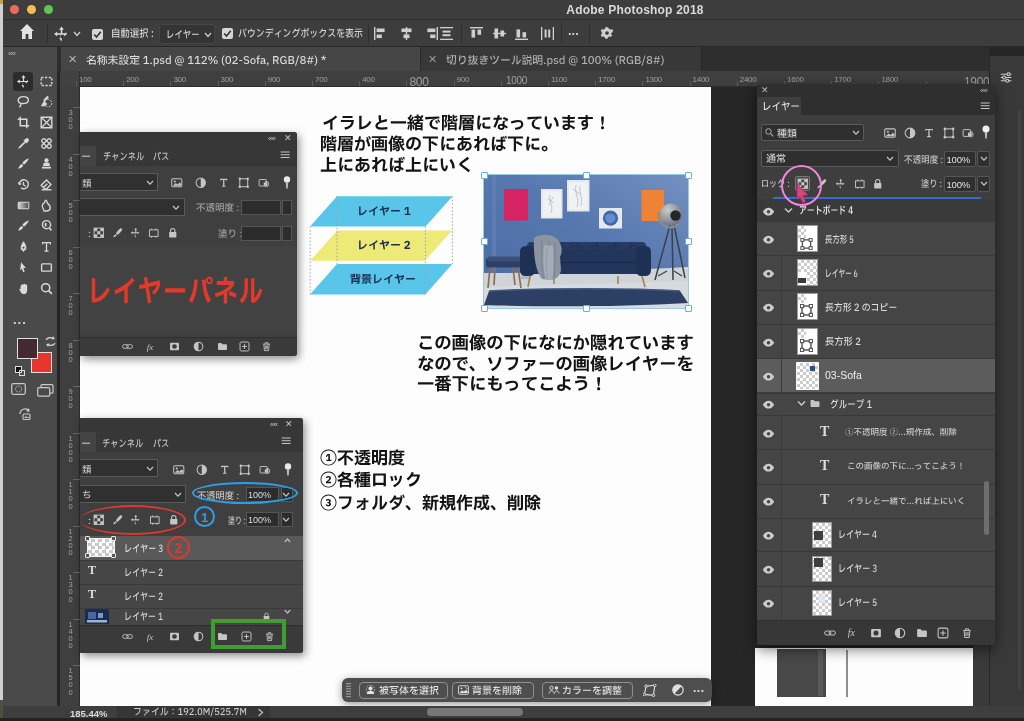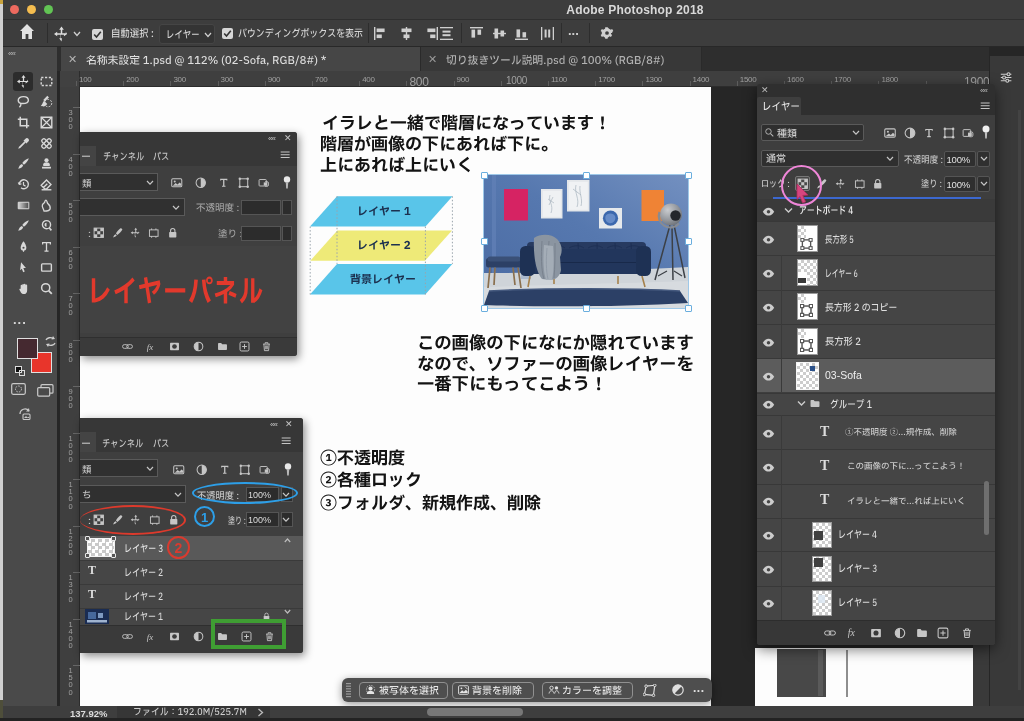--- a/index.html
+++ b/index.html
@@ -133,21 +133,21 @@
 <div class="ab" style="left:506px;top:75px;font-size:10px;color:#a0a0a0;letter-spacing:-.3px">1000</div>
 <div class="ab" style="left:500.8px;top:81px;width:1px;height:5px;background:#5d5d5d"></div>
 <div class="ab" style="left:551.0px;top:75px;font-size:8px;color:#a0a0a0;letter-spacing:-.3px">1100</div>
 <div class="ab" style="left:548.0px;top:81px;width:1px;height:5px;background:#5d5d5d"></div>
 <div class="ab" style="left:598.2px;top:75px;font-size:8px;color:#a0a0a0;letter-spacing:-.3px">1700</div>
 <div class="ab" style="left:595.2px;top:81px;width:1px;height:5px;background:#5d5d5d"></div>
 <div class="ab" style="left:645.4px;top:75px;font-size:8px;color:#a0a0a0;letter-spacing:-.3px">1300</div>
 <div class="ab" style="left:642.4px;top:81px;width:1px;height:5px;background:#5d5d5d"></div>
 <div class="ab" style="left:692.6px;top:75px;font-size:8px;color:#a0a0a0;letter-spacing:-.3px">1400</div>
 <div class="ab" style="left:689.6px;top:81px;width:1px;height:5px;background:#5d5d5d"></div>
-<div class="ab" style="left:739.8px;top:75px;font-size:8px;color:#a0a0a0;letter-spacing:-.3px">1500</div>
+<div class="ab" style="left:739.8px;top:75px;font-size:8px;color:#a0a0a0;letter-spacing:-.3px">2400</div>
 <div class="ab" style="left:736.8px;top:81px;width:1px;height:5px;background:#5d5d5d"></div>
 <div class="ab" style="left:787.0px;top:75px;font-size:8px;color:#a0a0a0;letter-spacing:-.3px">1600</div>
 <div class="ab" style="left:784.0px;top:81px;width:1px;height:5px;background:#5d5d5d"></div>
 <div class="ab" style="left:834.2px;top:75px;font-size:8px;color:#a0a0a0;letter-spacing:-.3px">1700</div>
 <div class="ab" style="left:831.2px;top:81px;width:1px;height:5px;background:#5d5d5d"></div>
 <div class="ab" style="left:881.4px;top:75px;font-size:8px;color:#a0a0a0;letter-spacing:-.3px">1800</div>
 <div class="ab" style="left:878.4px;top:81px;width:1px;height:5px;background:#5d5d5d"></div>
 <div class="ab" style="left:964px;top:75px;font-size:12px;color:#a0a0a0;letter-spacing:-.3px">1900</div>
 <div class="ab" style="left:925.6px;top:81px;width:1px;height:5px;background:#5d5d5d"></div>
 <div class="ab" style="left:60px;top:86.5px;width:20px;height:619.5px;background:#3f3f3f;border-right:1px solid #2c2c2c"></div>
@@ -1068,20 +1068,20 @@
     <circle cx="12" cy="13" r="1.5" fill="#4e4e4e" stroke="#e0e0e0" stroke-width="1.1"></circle>
     <circle cx="1.5" cy="12" r="1.5" fill="#4e4e4e" stroke="#e0e0e0" stroke-width="1.1"></circle>
   </svg>
 <svg class="ab" style="left:672px;top:684px" width="12" height="12">
     <circle cx="6" cy="6" r="5.2" fill="none" stroke="#e0e0e0" stroke-width="1.2"></circle>
     <path d="M6 0.8 A5.2 5.2 0 0 0 6 11.2 Z" fill="#e0e0e0" transform="rotate(45 6 6)"></path>
   </svg>
 <div class="ab" style="left:693px;top:685px;width:16px;font-size:12px;font-weight:bold;color:#e0e0e0;line-height:6px;letter-spacing:.5px">...</div>
 <div class="ab" style="left:3px;top:706px;width:1021px;height:12px;background:#3e3e3e"></div>
 <div class="ab" style="left:0;top:718px;width:1024px;height:3px;background:#232323"></div>
-<div class="ab" style="left:70px;top:707.5px;font-size:9.5px;font-weight:bold;color:#dcdcdc">137.92%</div>
+<div class="ab" style="left:70px;top:707.5px;font-size:9.5px;font-weight:bold;color:#dcdcdc">185.44%</div>
 <div class="ab" style="left:117px;top:706px;width:153px;height:12px;background:#363636"></div>
 <svg style="position:absolute;left:133px;top:715px;overflow:visible" width="2" height="2">
     <path d="M1.2 -6.9L8 -6.9Q8 -4.9 7.5 -3.5Q7 -2.1 5.9 -1.2Q4.8 -0.3 3 0.2L2.6 -0.8Q4.1 -1.1 5 -1.8Q5.9 -2.5 6.4 -3.5Q6.8 -4.5 7 -6L1.2 -6L1.2 -6.9ZM14.5 -2.7Q15.9 -3.5 16.5 -4.5L11.2 -4.5L11.2 -5.3L17.4 -5.3L17.4 -4.6Q17.1 -3.8 16.5 -3.1Q15.9 -2.5 15 -2L14.5 -2.7ZM11.5 -0.1Q12.3 -0.4 12.7 -0.8Q13.1 -1.1 13.3 -1.5Q13.5 -2 13.5 -2.6L13.5 -3.8L14.4 -3.8L14.4 -2.6Q14.4 -1.4 13.8 -0.7Q13.3 0.1 12 0.7L11.5 -0.1ZM27.4 -6.8Q26.2 -5.6 24.7 -4.6L24.7 0.3L23.7 0.3L23.7 -4Q22.1 -3.1 20.3 -2.5L19.9 -3.4Q21.8 -4 23.6 -5.1Q25.4 -6.2 26.7 -7.5L27.4 -6.8ZM37.5 -3.7Q37 -2.3 36.2 -1.3Q35.4 -0.3 34.4 0.2L33.5 0.2L33.5 -7.4L34.4 -7.4L34.4 -0.9Q35.1 -1.3 35.7 -2.1Q36.2 -2.9 36.7 -4.1L37.5 -3.7ZM31.1 -7.3L32 -7.3L32 -4.5Q32 -2.7 31.5 -1.6Q30.9 -0.5 29.8 0.4L29.2 -0.4Q30.2 -1.1 30.6 -2Q31.1 -3 31.1 -4.5L31.1 -7.3ZM42.7 -4.9Q42.4 -4.9 42.2 -5Q42.1 -5.2 42.1 -5.5L42.1 -5.7Q42.1 -5.9 42.2 -6.1Q42.4 -6.3 42.7 -6.3Q43.1 -6.3 43.3 -6.1Q43.4 -5.9 43.4 -5.7L43.4 -5.5Q43.4 -5.2 43.3 -5Q43.1 -4.9 42.7 -4.9ZM42.7 -0.9Q42.4 -0.9 42.2 -1.1Q42.1 -1.2 42.1 -1.5L42.1 -1.7Q42.1 -2 42.2 -2.1Q42.4 -2.3 42.7 -2.3Q43.1 -2.3 43.3 -2.1Q43.4 -2 43.4 -1.7L43.4 -1.5Q43.4 -1.2 43.3 -1.1Q43.1 -0.9 42.7 -0.9ZM53.1 -0.9L53.1 -0L48.4 -0L48.4 -0.9L50.3 -0.9L50.3 -6.2L50.2 -6.2L48.6 -4.5L48 -5.1L49.7 -7L51.4 -7L51.4 -0.9L53.1 -0.9ZM55 -0Q55.8 -0.6 56.4 -1.1Q56.9 -1.7 57.3 -2.2Q57.6 -2.8 57.8 -3.6L57.7 -3.6Q57.5 -3.1 57.1 -2.9Q56.7 -2.6 56.1 -2.6Q55.5 -2.6 55 -2.8Q54.6 -3.1 54.3 -3.6Q54 -4.1 54 -4.7Q54 -5.4 54.3 -6Q54.6 -6.5 55.2 -6.8Q55.7 -7.1 56.5 -7.1Q57.2 -7.1 57.8 -6.8Q58.3 -6.4 58.6 -5.8Q58.9 -5.2 58.9 -4.4Q58.9 -3.4 58.5 -2.6Q58.2 -1.7 57.6 -1.1Q57 -0.4 56.4 -0L55 -0ZM56.5 -3.4Q57.1 -3.4 57.4 -3.8Q57.8 -4.1 57.8 -4.8L57.8 -4.9Q57.8 -5.5 57.4 -5.9Q57.1 -6.2 56.5 -6.2Q55.8 -6.2 55.5 -5.9Q55.1 -5.5 55.1 -4.9L55.1 -4.8Q55.1 -4.1 55.5 -3.8Q55.8 -3.4 56.5 -3.4ZM60.2 -0L60.2 -1L62.4 -3Q62.9 -3.6 63.2 -4Q63.5 -4.4 63.5 -4.9L63.5 -5Q63.5 -5.5 63.2 -5.9Q62.9 -6.2 62.3 -6.2Q61.3 -6.2 61 -5L60.1 -5.4Q60.3 -6.1 60.9 -6.6Q61.5 -7.1 62.4 -7.1Q63.1 -7.1 63.6 -6.8Q64.1 -6.6 64.4 -6.1Q64.6 -5.6 64.6 -5Q64.6 -4.3 64.2 -3.7Q63.8 -3.1 63 -2.4L61.3 -0.9L64.9 -0.9L64.9 -0L60.2 -0ZM66.9 0.1Q66.5 0.1 66.4 -0Q66.2 -0.2 66.2 -0.5L66.2 -0.7Q66.2 -1 66.4 -1.1Q66.5 -1.3 66.9 -1.3Q67.2 -1.3 67.4 -1.1Q67.6 -1 67.6 -0.7L67.6 -0.5Q67.6 -0.2 67.4 -0Q67.2 0.1 66.9 0.1ZM71.3 0.1Q70.1 0.1 69.4 -0.8Q68.8 -1.7 68.8 -3.5Q68.8 -5.2 69.4 -6.2Q70.1 -7.1 71.3 -7.1Q72.6 -7.1 73.2 -6.2Q73.8 -5.2 73.8 -3.5Q73.8 -1.7 73.2 -0.8Q72.6 0.1 71.3 0.1ZM71.3 -0.8Q72 -0.8 72.3 -1.3Q72.7 -1.9 72.7 -2.9L72.7 -4.1Q72.7 -5.1 72.3 -5.6Q72 -6.2 71.3 -6.2Q70.6 -6.2 70.3 -5.6Q70 -5.1 70 -4.1L70 -2.9Q70 -1.9 70.3 -1.3Q70.6 -0.8 71.3 -0.8ZM76.2 -0L75.2 -0L75.2 -7L76.4 -7L78.4 -3.4L78.4 -3.4L80.3 -7L81.6 -7L81.6 -0L80.5 -0L80.5 -5.4L80.5 -5.4L80 -4.3L78.4 -1.5L76.8 -4.3L76.2 -5.4L76.2 -5.4L76.2 -0ZM83.4 1.5L82.5 1.5L85.3 -7.4L86.2 -7.4L83.4 1.5ZM91.6 -7L91.6 -6L88.5 -6L88.4 -3.5L88.4 -3.5Q88.7 -4 89 -4.2Q89.3 -4.4 89.9 -4.4Q90.5 -4.4 91 -4.2Q91.4 -3.9 91.7 -3.4Q92 -2.9 92 -2.2Q92 -1.5 91.7 -1Q91.4 -0.5 90.8 -0.2Q90.3 0.1 89.5 0.1Q88.7 0.1 88.1 -0.2Q87.6 -0.6 87.2 -1.1L88 -1.7Q88.3 -1.3 88.6 -1Q89 -0.8 89.5 -0.8Q90.2 -0.8 90.5 -1.1Q90.9 -1.5 90.9 -2.1L90.9 -2.2Q90.9 -2.9 90.5 -3.2Q90.2 -3.5 89.5 -3.5Q89.1 -3.5 88.9 -3.4Q88.6 -3.2 88.3 -3L87.5 -3.1L87.7 -7L91.6 -7ZM93.3 -0L93.3 -1L95.5 -3Q96 -3.6 96.3 -4Q96.6 -4.4 96.6 -4.9L96.6 -5Q96.6 -5.5 96.3 -5.9Q96 -6.2 95.4 -6.2Q94.4 -6.2 94.1 -5L93.2 -5.4Q93.4 -6.1 94 -6.6Q94.6 -7.1 95.5 -7.1Q96.2 -7.1 96.7 -6.8Q97.2 -6.6 97.5 -6.1Q97.7 -5.6 97.7 -5Q97.7 -4.3 97.3 -3.7Q96.9 -3.1 96.1 -2.4L94.4 -0.9L98 -0.9L98 -0L93.3 -0ZM103.6 -7L103.6 -6L100.5 -6L100.3 -3.5L100.4 -3.5Q100.7 -4 101 -4.2Q101.3 -4.4 101.9 -4.4Q102.5 -4.4 102.9 -4.2Q103.4 -3.9 103.7 -3.4Q104 -2.9 104 -2.2Q104 -1.5 103.7 -1Q103.4 -0.5 102.8 -0.2Q102.3 0.1 101.5 0.1Q100.7 0.1 100.1 -0.2Q99.6 -0.6 99.2 -1.1L100 -1.7Q100.3 -1.3 100.6 -1Q100.9 -0.8 101.5 -0.8Q102.1 -0.8 102.5 -1.1Q102.8 -1.5 102.8 -2.1L102.8 -2.2Q102.8 -2.9 102.5 -3.2Q102.1 -3.5 101.5 -3.5Q101.1 -3.5 100.8 -3.4Q100.5 -3.2 100.3 -3L99.4 -3.1L99.7 -7L103.6 -7ZM106 0.1Q105.6 0.1 105.5 -0Q105.3 -0.2 105.3 -0.5L105.3 -0.7Q105.3 -1 105.5 -1.1Q105.6 -1.3 106 -1.3Q106.3 -1.3 106.5 -1.1Q106.7 -1 106.7 -0.7L106.7 -0.5Q106.7 -0.2 106.5 -0Q106.3 0.1 106 0.1ZM112.7 -6L110.3 -0L109.1 -0L111.7 -6.1L109 -6.1L109 -4.8L108 -4.8L108 -7L112.7 -7L112.7 -6ZM115.3 -0L114.3 -0L114.3 -7L115.5 -7L117.4 -3.4L117.5 -3.4L119.4 -7L120.6 -7L120.6 -0L119.6 -0L119.6 -5.4L119.6 -5.4L119 -4.3L117.4 -1.5L115.9 -4.3L115.3 -5.4L115.3 -5.4L115.3 -0Z" fill="#cfcfcf" transform="scale(0.938,1)"></path>
   </svg>
 <svg class="ab" style="left:257px;top:708px" width="9" height="9">
     <path d="M1.5 1 L5.5 4.5 L1.5 8" stroke="#bbb" fill="none" stroke-width="1.3"></path>
   </svg>
 <div class="ab" style="left:427px;top:708px;width:96px;height:8px;background:#777;border-radius:4px"></div>
 </body></html>

